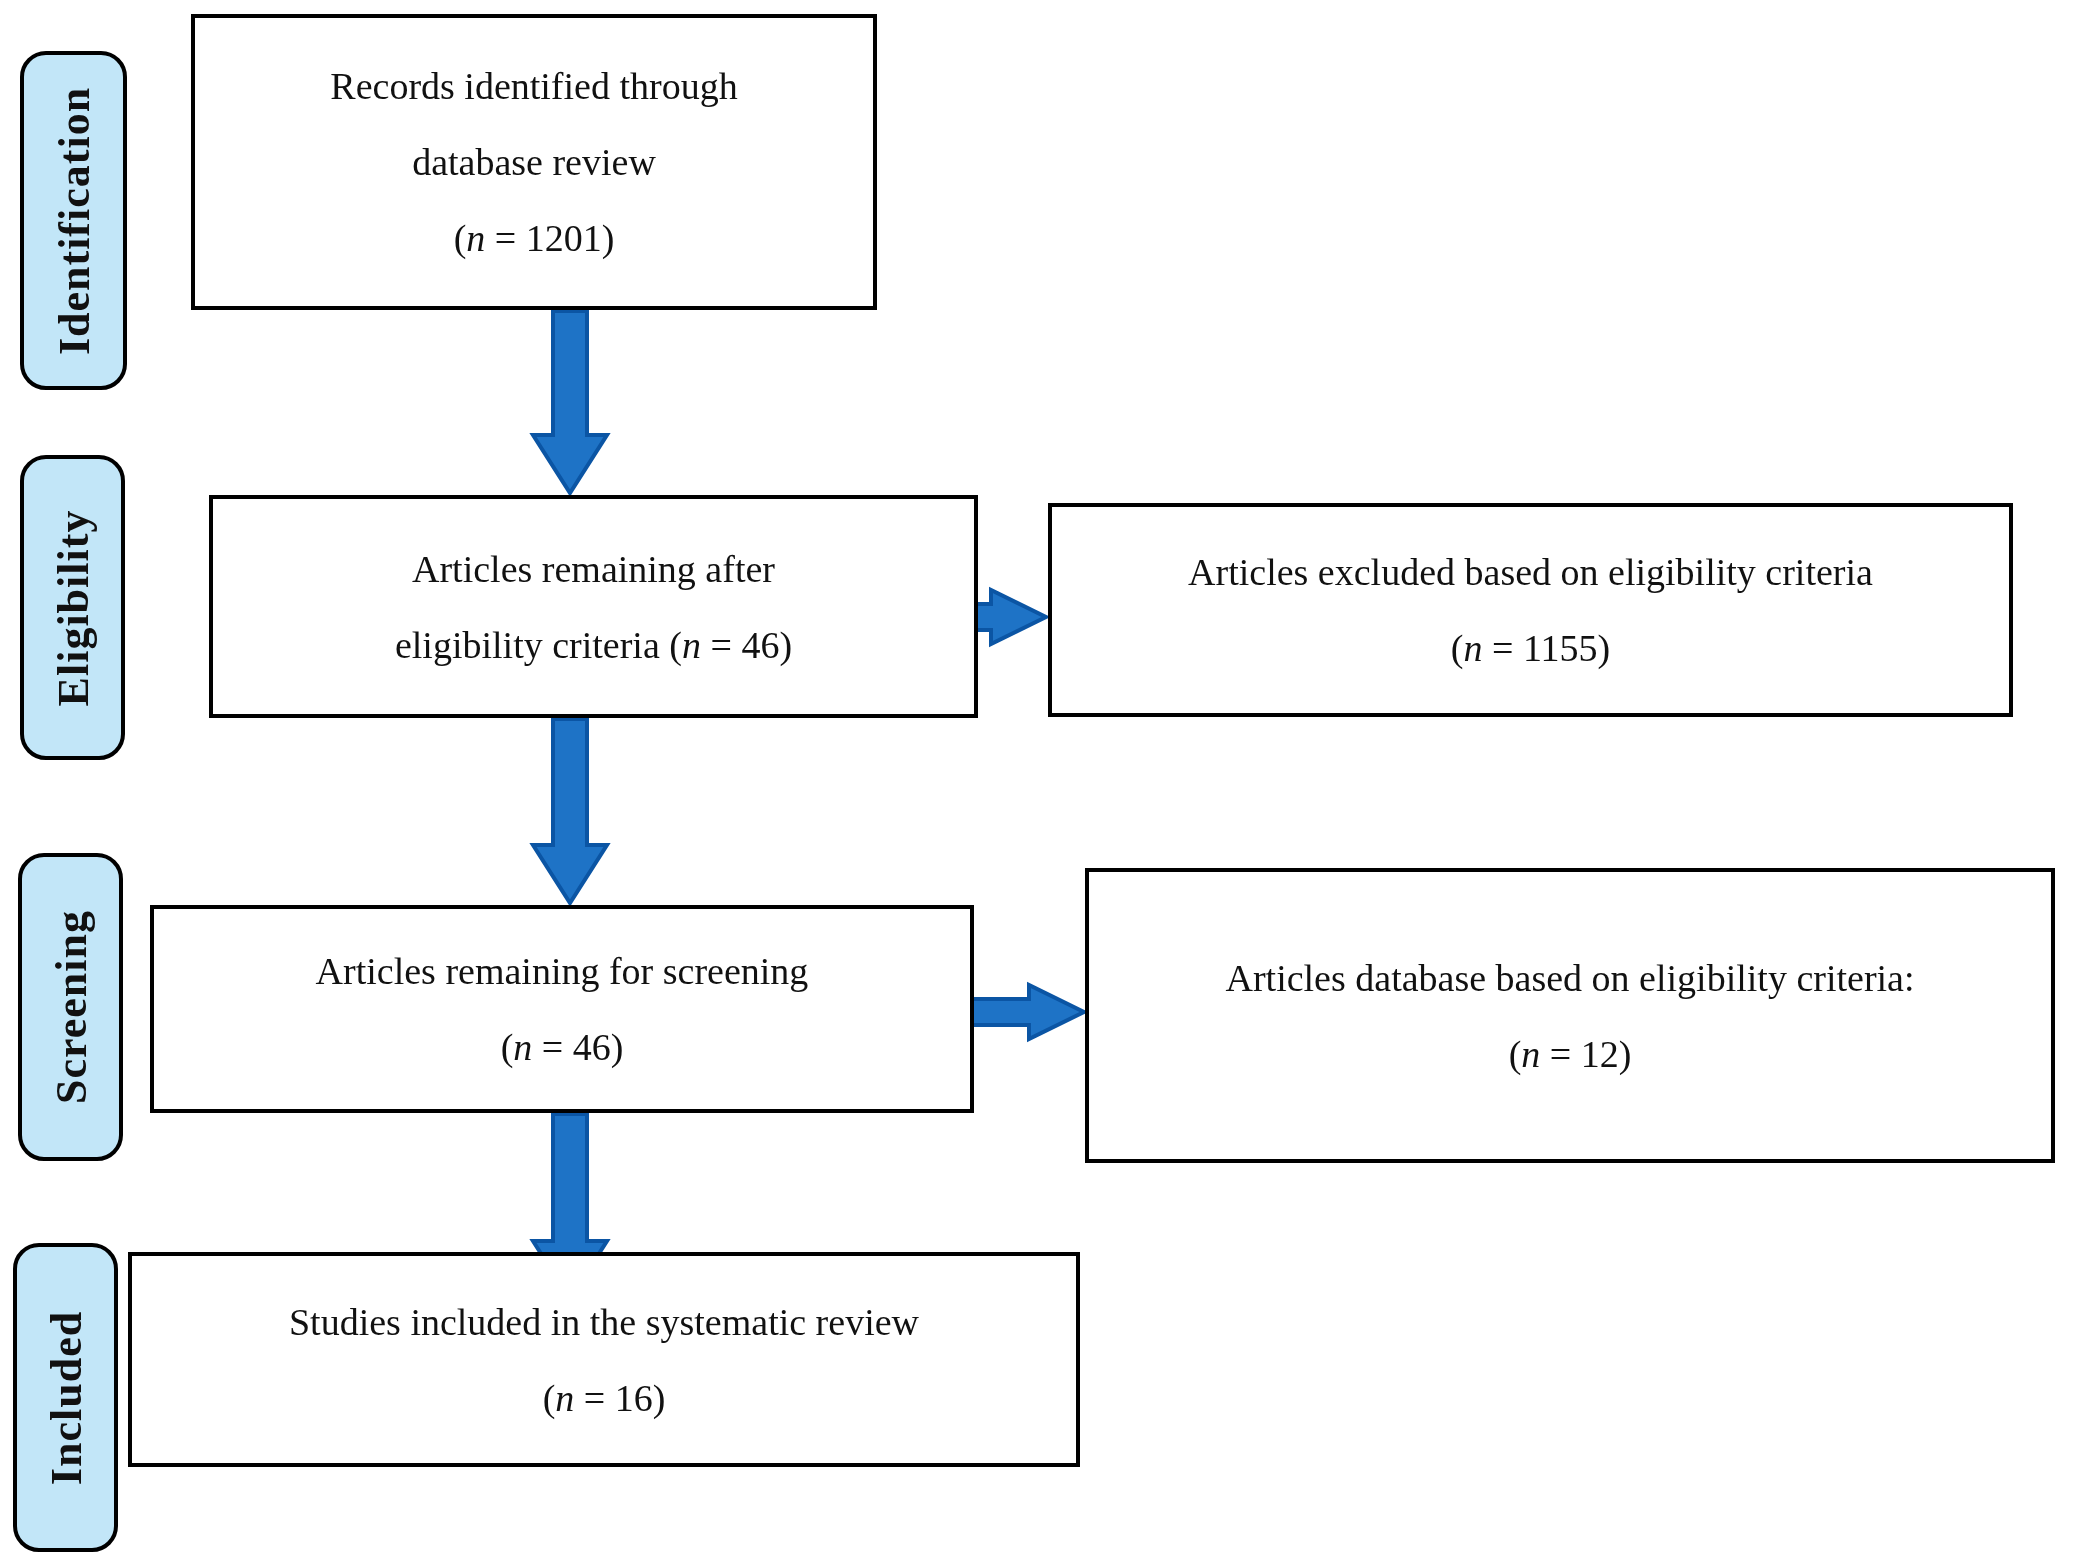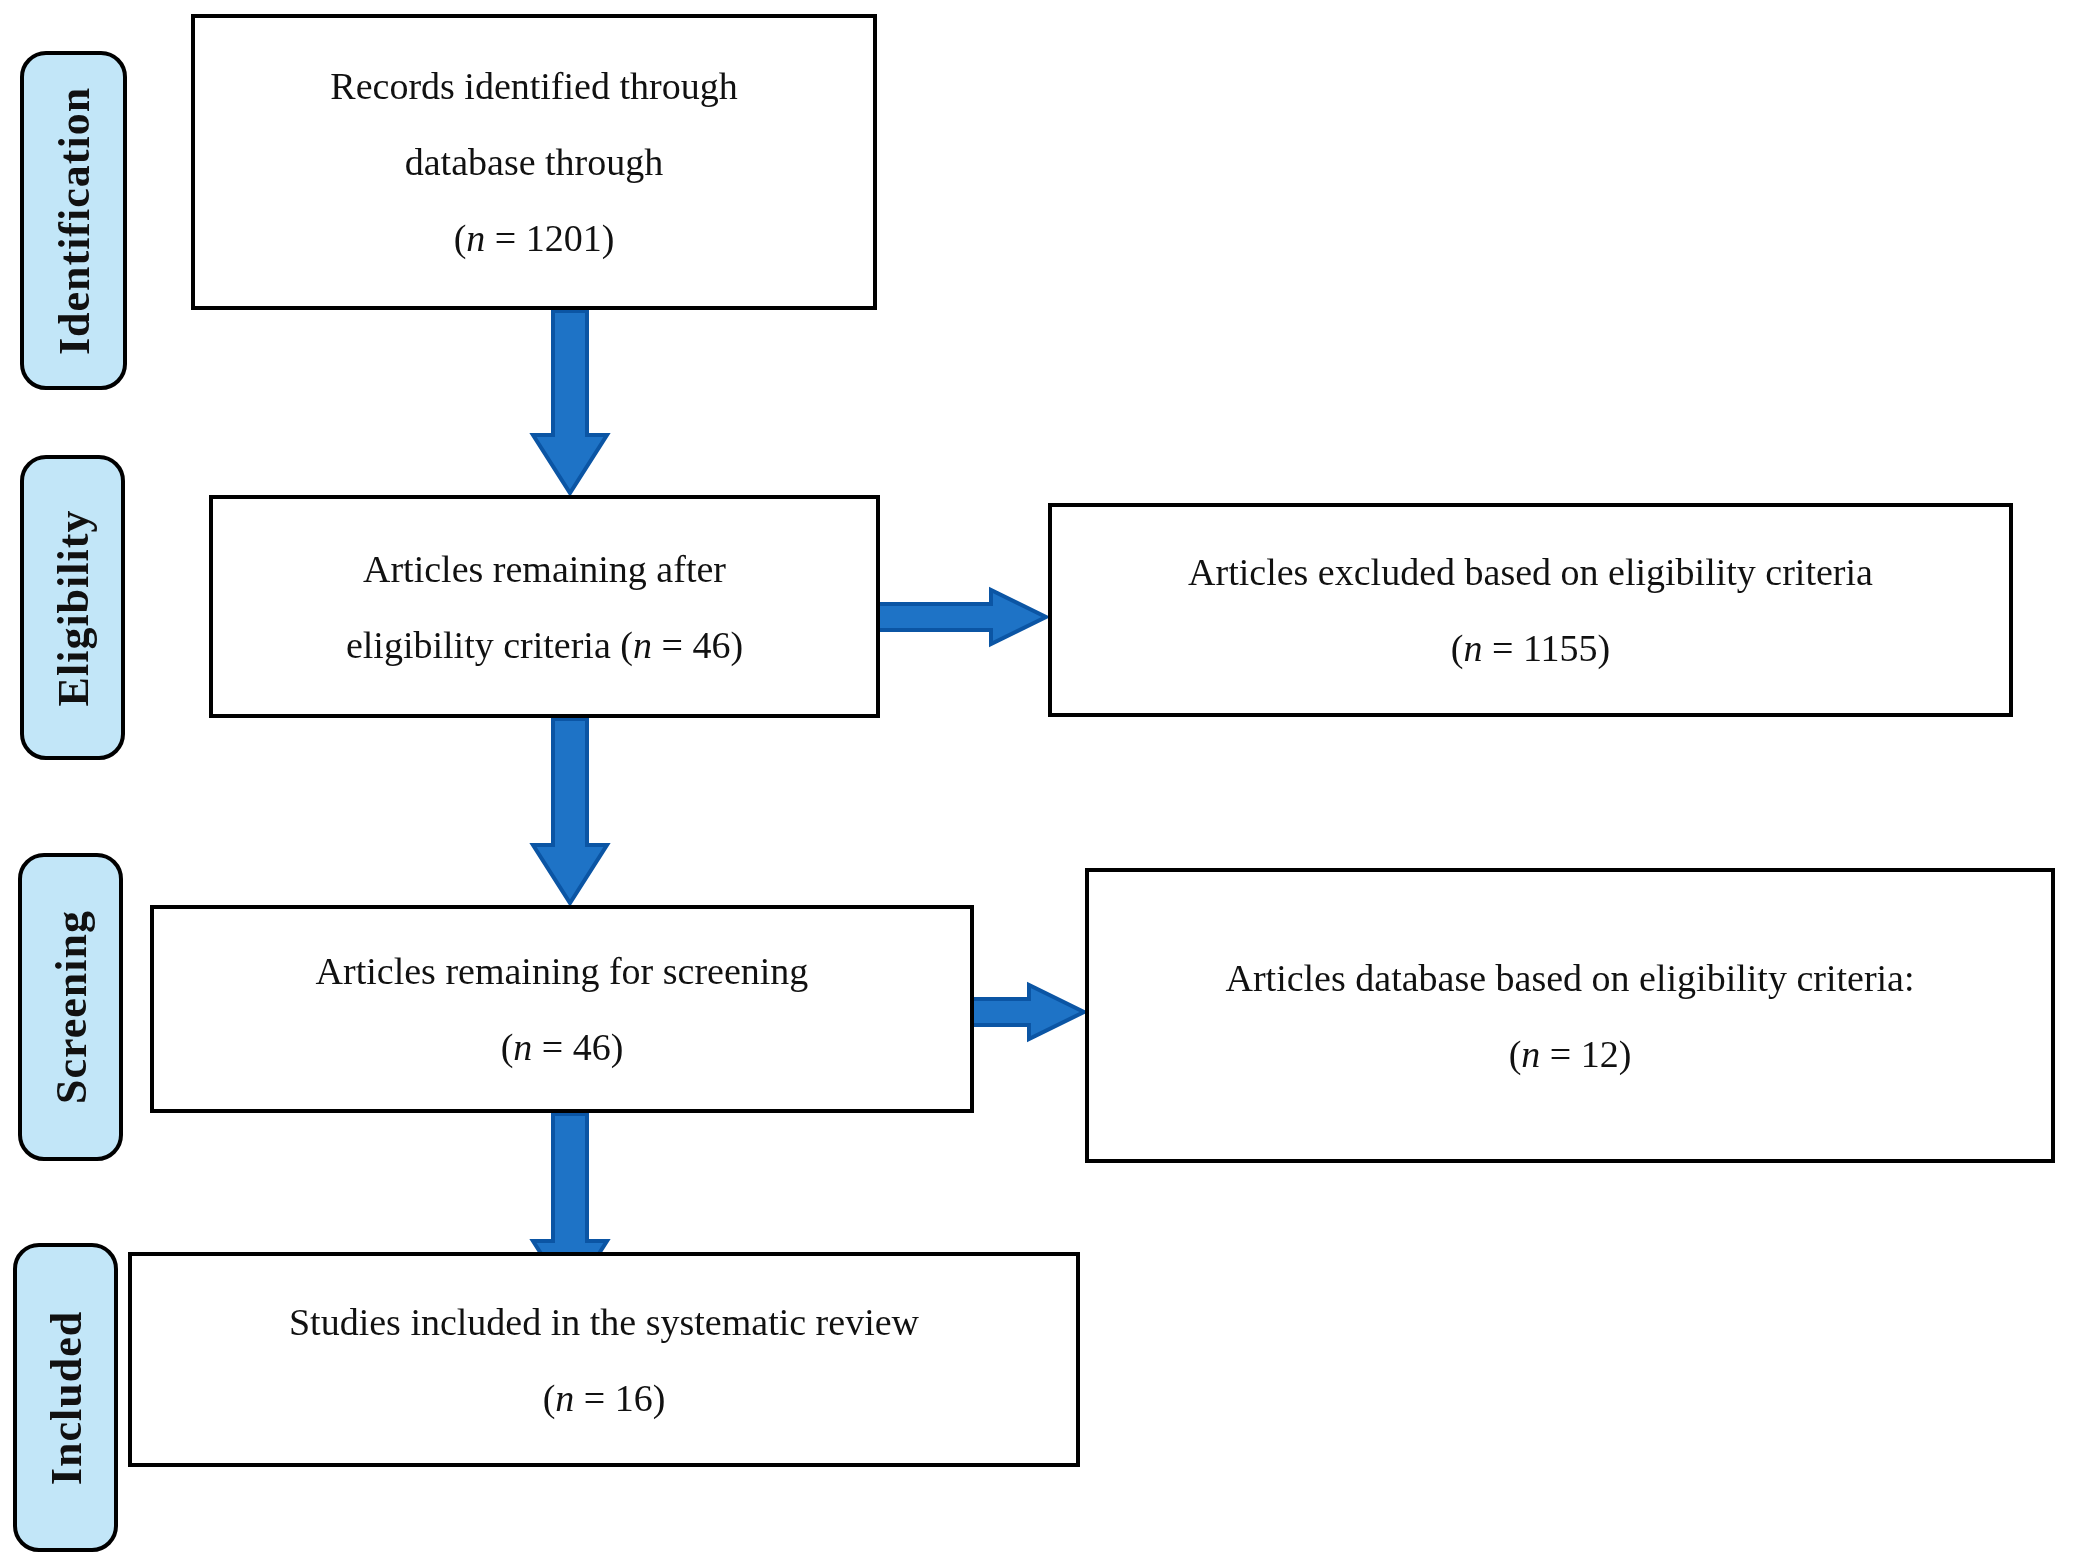--- a/index.html
+++ b/index.html
@@ -82,25 +82,25 @@
   </div>
   <div class="stage" style="left:18px; top:853px; width:105px; height:308px;">
     <span class="stage-text">Screening</span>
   </div>
   <div class="stage" style="left:13px; top:1243px; width:105px; height:309px;">
     <span class="stage-text">Included</span>
   </div>
 
   <div class="flow-box" style="left:191px; top:14px; width:686px; height:296px;">
     <div class="box-line">Records identified through</div>
-    <div class="box-line">database through</div>
+    <div class="box-line">database review</div>
     <div class="box-line">(<i>n</i> = 1201)</div>
   </div>
 
-  <div class="flow-box" style="left:209px; top:495px; width:671px; height:223px;">
+  <div class="flow-box" style="left:209px; top:495px; width:769px; height:223px;">
     <div class="box-line">Articles remaining after</div>
     <div class="box-line">eligibility criteria (<i>n</i> = 46)</div>
   </div>
 
   <div class="flow-box" style="left:1048px; top:503px; width:965px; height:214px;text-align:center;">
     <div class="box-line">Articles excluded based on eligibility criteria</div>
     <div class="box-line">(<i>n</i> = 1155)</div>
   </div>
 
   <div class="flow-box" style="left:150px; top:905px; width:824px; height:208px;">

